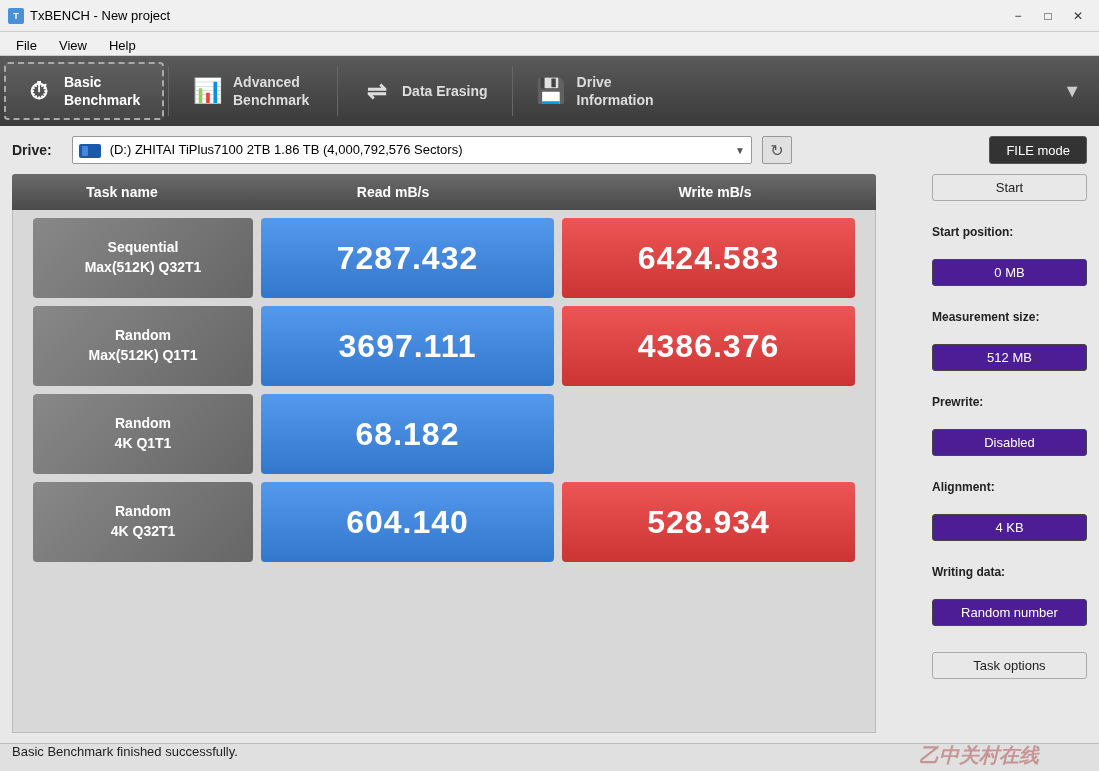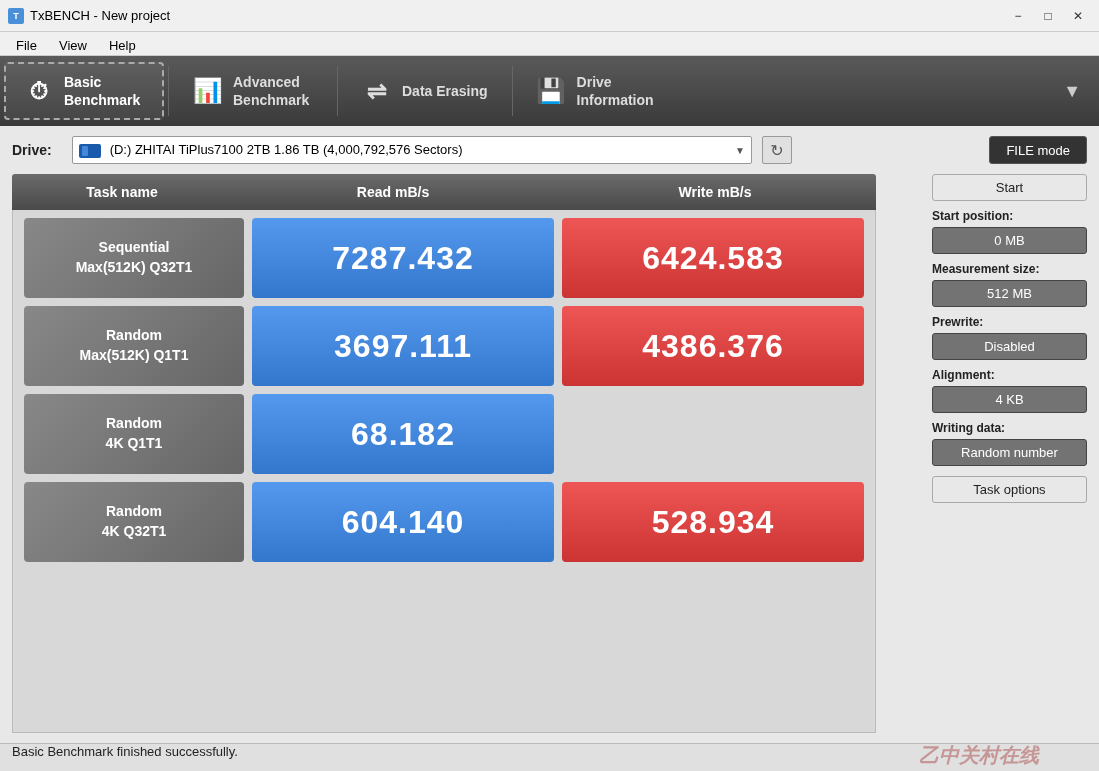--- a/index.html
+++ b/index.html
@@ -210,21 +210,21 @@
       align-items: center;
       justify-content: center;
       color: white;
       font-size: 14px;
       font-weight: bold;
     }
     .table-body {
       display: flex;
       flex-direction: column;
       gap: 8px;
-      padding: 8px 3px;
+      padding: 8px 12px;
       background: #d8d8d8;
       border: 1px solid #bbb;
       border-top: none;
       flex: 1;
     }
     .bench-row {
       display: grid;
       grid-template-columns: 220px 1fr 1fr;
       height: 80px;
       gap: 0;
@@ -265,35 +265,35 @@
       font-size: 32px;
       font-weight: bold;
       letter-spacing: 1px;
     }
 
     
     .side-panel {
       width: 155px;
       display: flex;
       flex-direction: column;
-      gap: 4px;
+      gap: 20px;
       margin-left: 44px;
     }
     .side-btn {
       background: #e8e8e8;
       border: 1px solid #aaa;
       border-radius: 3px;
       padding: 5px 10px;
       font-size: 13px;
       cursor: pointer;
       text-align: center;
       color: #222;
     }
     .side-btn.dark {
-      background: #737373;
+      background: #4c1d95;
       color: white;
       border-color: #444;
     }
     .side-label {
       font-size: 12px;
       font-weight: bold;
       color: #222;
       margin-top: 4px;
     }
 

